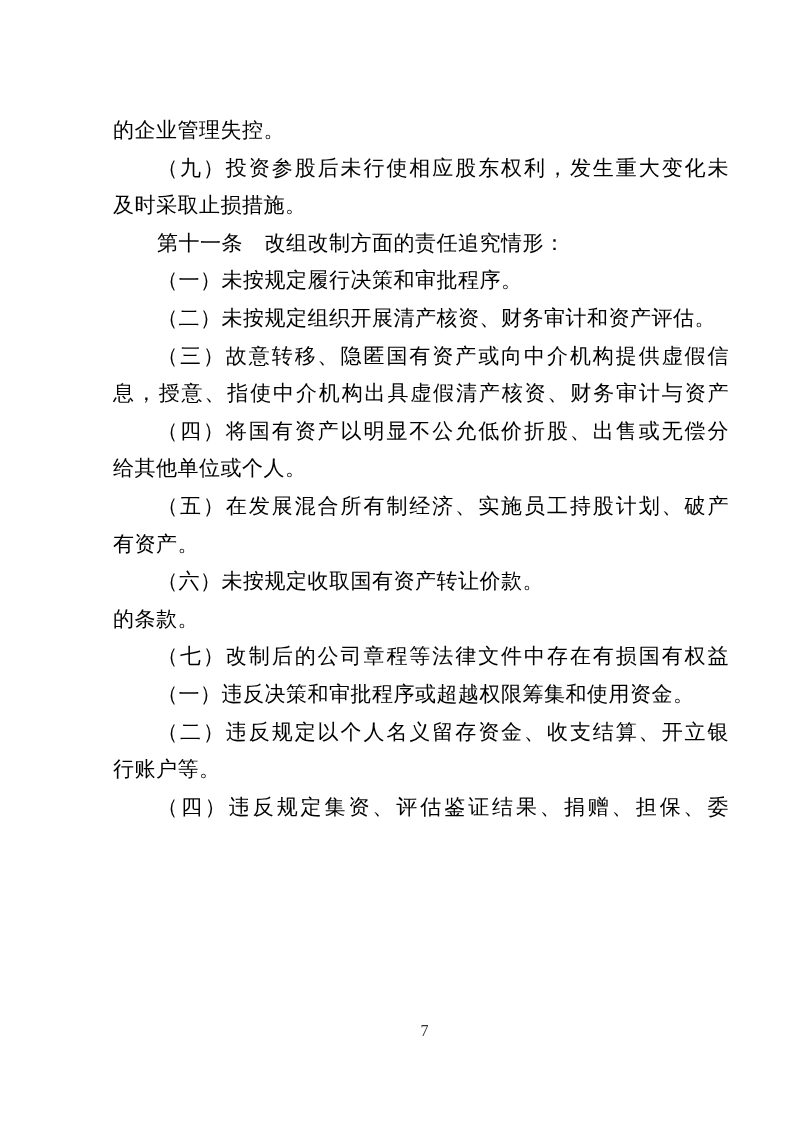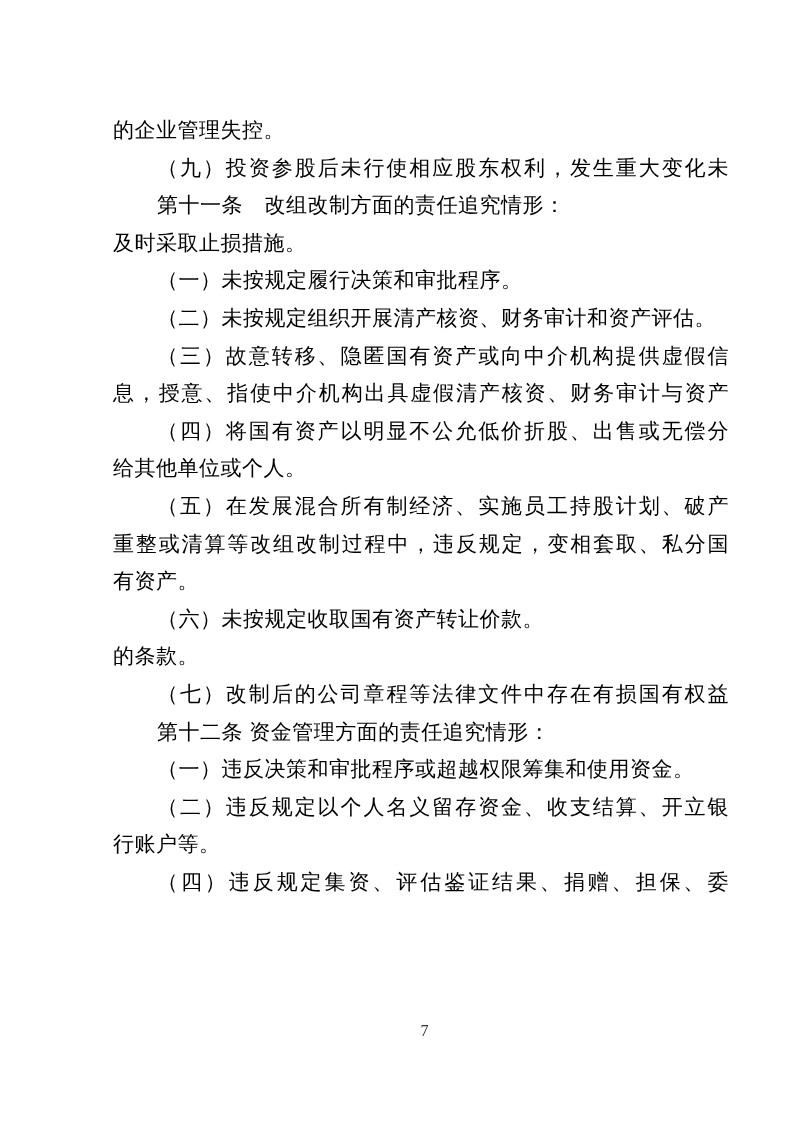--- a/index.html
+++ b/index.html
@@ -50,34 +50,32 @@
     color: #333333;
   }
 </style>
 </head>
 <body>
 
 <div class="page">
   <div class="text-block">
       <div class="line">的企业管理失控。</div>
       <div class="line indent fill">（九）投资参股后未行使相应股东权利，发生重大变化未</div>
+      <div class="line">及时采取止损措施。</div>
       <div class="line indent">第十一条　改组改制方面的责任追究情形：</div>
-      <div class="line">及时采取止损措施。</div>
       <div class="line indent">（一）未按规定履行决策和审批程序。</div>
       <div class="line indent">（二）未按规定组织开展清产核资、财务审计和资产评估。</div>
       <div class="line indent fill">（三）故意转移、隐匿国有资产或向中介机构提供虚假信</div>
       <div class="line fill">息，授意、指使中介机构出具虚假清产核资、财务审计与资产</div>
       <div class="line indent fill">（四）将国有资产以明显不公允低价折股、出售或无偿分</div>
       <div class="line">给其他单位或个人。</div>
       <div class="line indent fill">（五）在发展混合所有制经济、实施员工持股计划、破产</div>
-      <div class="line fill">重整或清算等改组改制过程中，违反规定，变相套取、私分国</div>
       <div class="line">有资产。</div>
       <div class="line indent">（六）未按规定收取国有资产转让价款。</div>
       <div class="line">的条款。</div>
       <div class="line indent fill">（七）改制后的公司章程等法律文件中存在有损国有权益</div>
-      <div class="line indent">第十二条 资金管理方面的责任追究情形：</div>
       <div class="line indent">（一）违反决策和审批程序或超越权限筹集和使用资金。</div>
       <div class="line indent fill">（二）违反规定以个人名义留存资金、收支结算、开立银</div>
       <div class="line">行账户等。</div>
       <div class="line indent fill">（四）违反规定集资、评估鉴证结果、捐赠、担保、委</div>
     </div>
   <div class="page-number">7</div>
 </div>
 
 </body></html>

